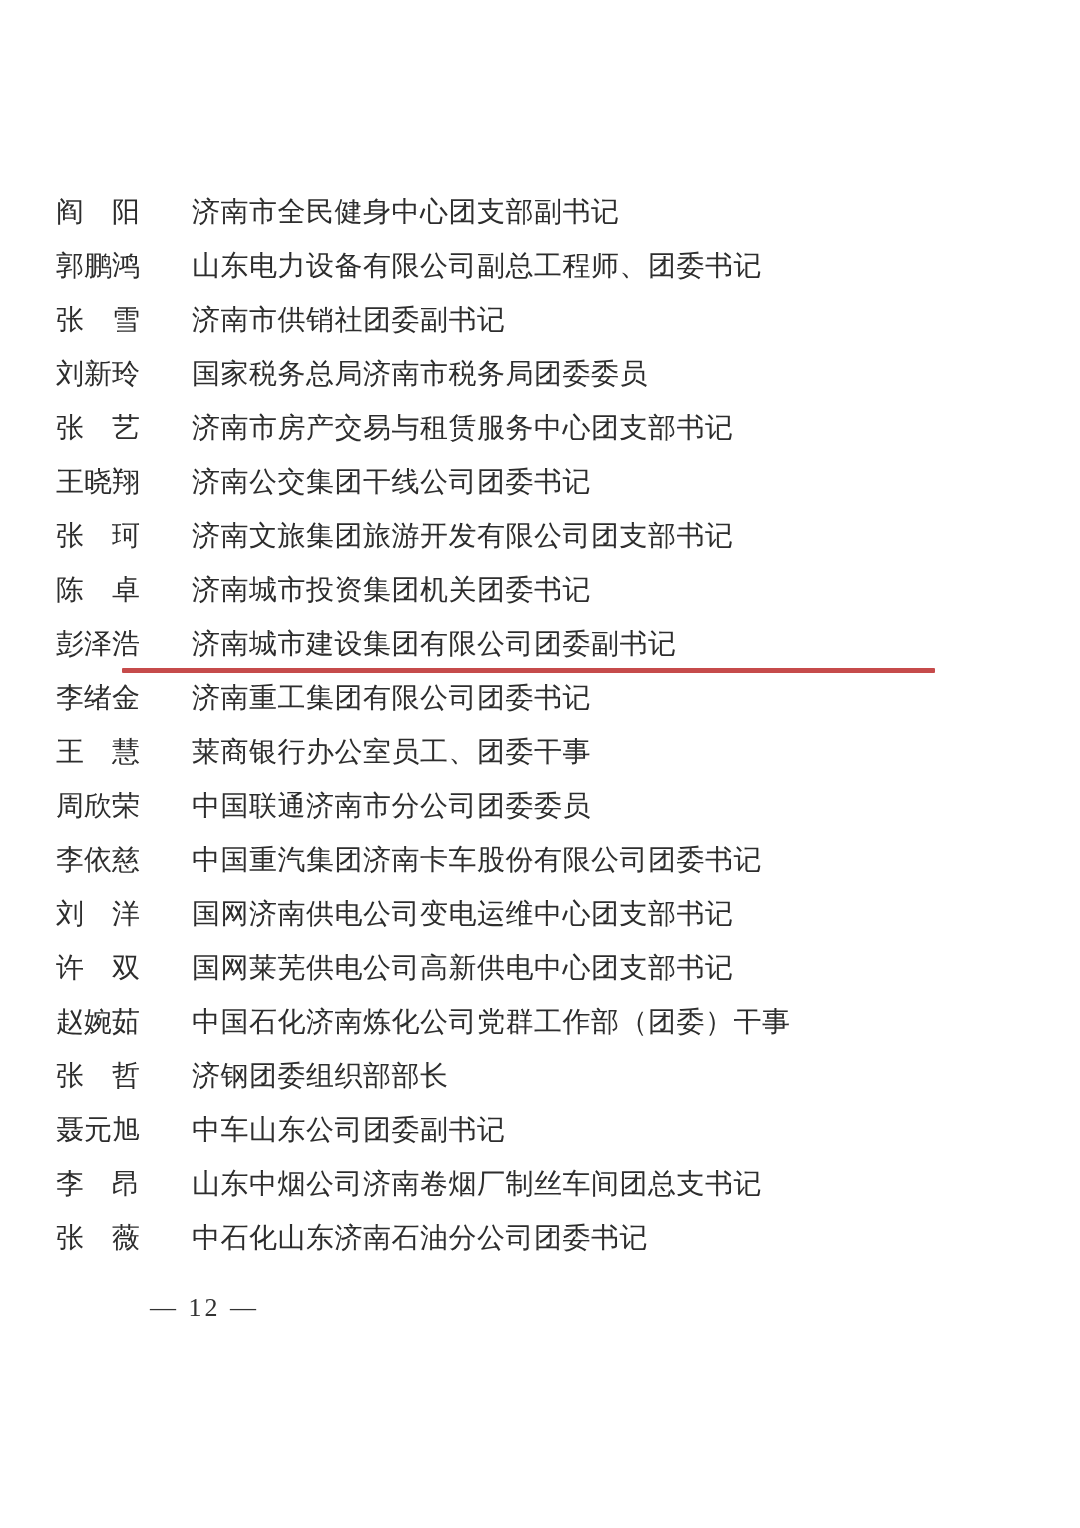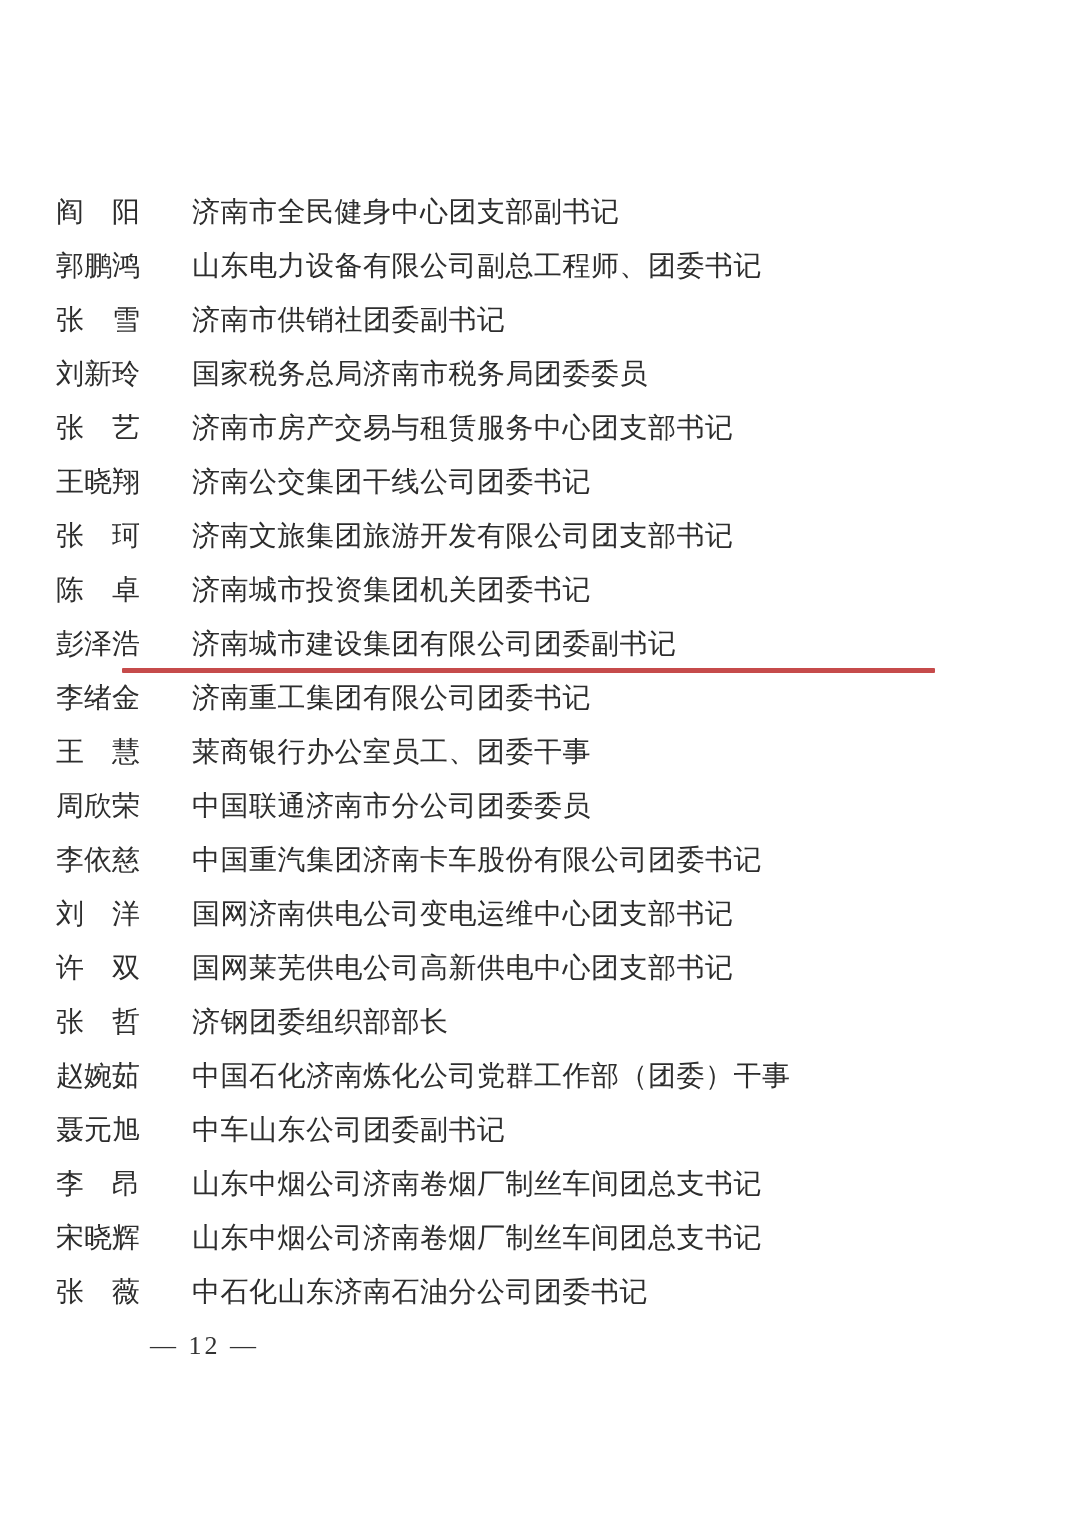--- a/index.html
+++ b/index.html
@@ -37,21 +37,21 @@
     vertical-align: top;
   }
   .divider {
     height: 5px;
     width: 813px;
     margin: -3px 0 -2px 122px;
     background: #c64b4b;
     border-radius: 1px;
   }
   .page-number {
-    margin-top: 12px;
+    margin-top: 28px;
     padding-left: 150px;
     font-size: 26px;
     letter-spacing: 3px;
     color: #333333;
   }
 </style>
 </head>
 <body>
 
 <div class="doc">
@@ -98,33 +98,30 @@
   <div class="row">
     <span class="name">李依慈</span><span class="title">中国重汽集团济南卡车股份有限公司团委书记</span>
   </div>
   <div class="row">
     <span class="name">刘　洋</span><span class="title">国网济南供电公司变电运维中心团支部书记</span>
   </div>
   <div class="row">
     <span class="name">许　双</span><span class="title">国网莱芜供电公司高新供电中心团支部书记</span>
   </div>
   <div class="row">
-    <span class="name">张　哲</span><span class="title">济钢团委组织部部长</span>
+    <span class="name">赵婉茹</span><span class="title">中国石化济南炼化公司党群工作部（团委）干事</span>
   </div>
   <div class="row">
-    <span class="name">赵婉茹</span><span class="title">中国石化济南炼化公司党群工作部（团委）干事</span>
+    <span class="name">张　哲</span><span class="title">济钢团委组织部部长</span>
   </div>
   <div class="row">
     <span class="name">聂元旭</span><span class="title">中车山东公司团委副书记</span>
   </div>
   <div class="row">
     <span class="name">李　昂</span><span class="title">山东中烟公司济南卷烟厂制丝车间团总支书记</span>
-  </div>
-  <div class="row">
-    <span class="name">宋晓辉</span><span class="title">山东中烟公司济南卷烟厂制丝车间团总支书记</span>
   </div>
   <div class="row">
     <span class="name">张　薇</span><span class="title">中石化山东济南石油分公司团委书记</span>
   </div>
 
   <div class="page-number">— 12 —</div>
 
 </div>
 
 </body></html>

